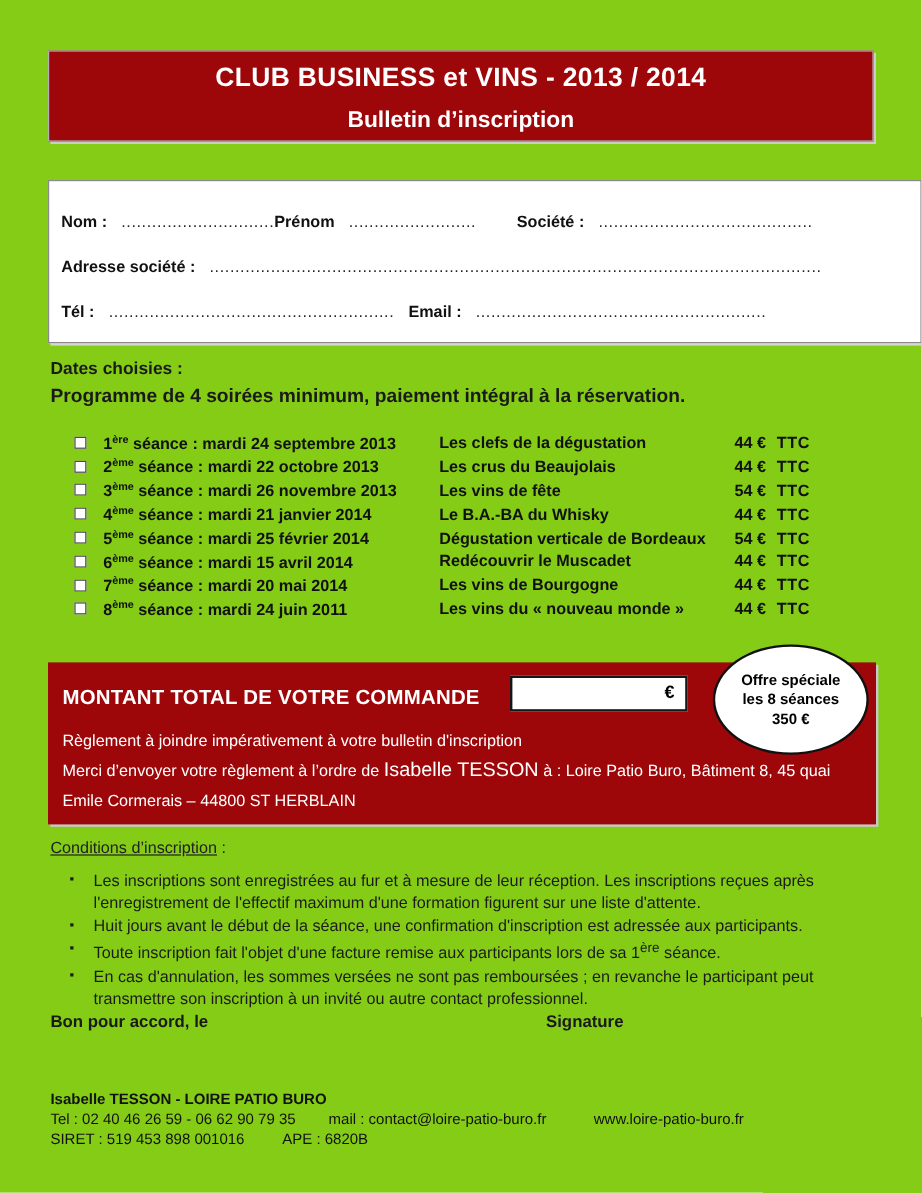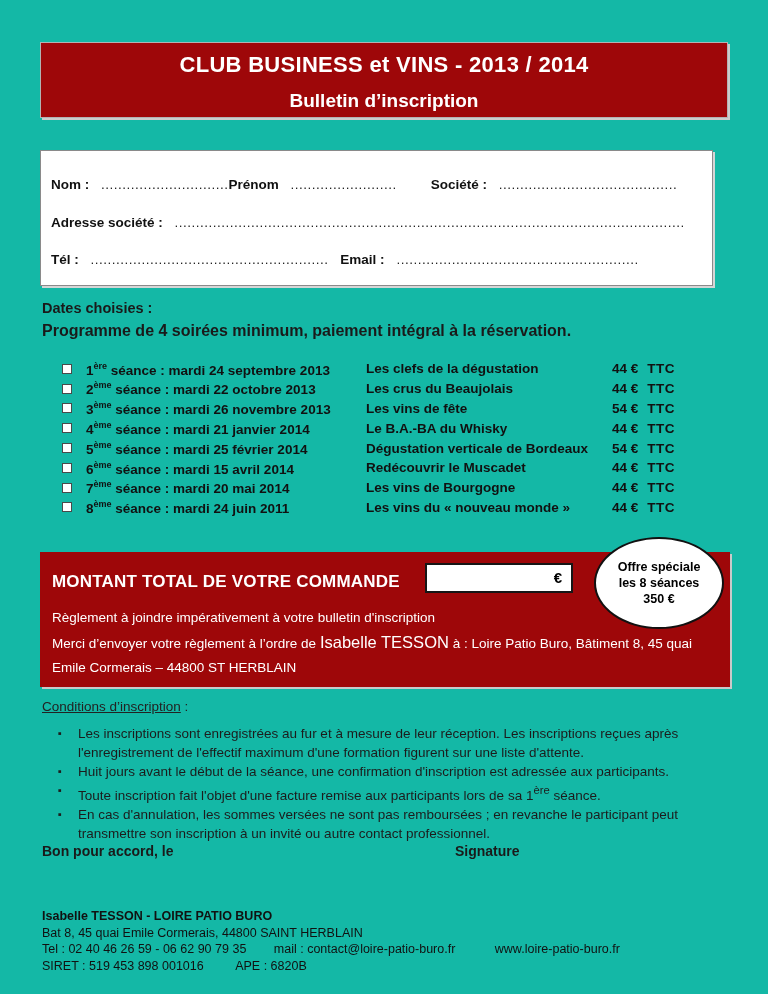--- a/index.html
+++ b/index.html
@@ -1,30 +1,30 @@
 <!DOCTYPE html>
 <html><head>
 <meta charset="utf-8">
 <style>
   html,body{margin:0;padding:0;background:#ffffff;}
   .page{
-    position:relative;width:768px;height:994px;background:#14b8a6;
+    position:relative;width:768px;height:994px;background:#84cc16;
     font-family:"Liberation Sans",sans-serif;color:#1a1a1a;overflow:hidden;
   }
   
   .banner{
     position:absolute;left:40px;top:42px;width:688px;height:76px;
     background:#9e0709;border:1px solid #b3b3b3;box-shadow:2px 2px 0 #cccccc;
     text-align:center;color:#ffffff;box-sizing:border-box;
   }
   .banner-title{font-size:22px;font-weight:bold;margin-top:9px;letter-spacing:.3px;}
   .banner-subtitle{font-size:19px;font-weight:bold;margin-top:12px;}
   
   .contact-box{
-    position:absolute;left:40px;top:150px;width:673px;height:136px;
+    position:absolute;left:40px;top:150px;width:728px;height:136px;
     border:1px solid #8a8a8a;box-shadow:2px 2px 0 #d6d6d6;box-sizing:border-box;background:#fff;
   }
   .form-line{
     position:absolute;left:10px;right:8px;font-size:13.5px;
     white-space:nowrap;overflow:hidden;color:#111;
   }
   .form-line b{font-weight:bold;}
   .dots{letter-spacing:.5px;color:#222;}
   .gap-l{margin-left:30px;}
   .gap-s{margin-left:8px;}
@@ -198,21 +198,20 @@
       <span class="mark">▪</span>
       <span>En cas d'annulation, les sommes versées ne sont pas remboursées ; en revanche le participant peut transmettre son inscription à un invité ou autre contact professionnel.</span>
     </div>
   </div>
 
   <div class="accord">Bon pour accord, le</div>
   <div class="signature">Signature</div>
 
   <div class="footer">
     <div class="f-bold">Isabelle TESSON  -  LOIRE PATIO BURO</div>
-    <div>Bat 8, 45 quai Emile Cormerais, 44800 SAINT HERBLAIN</div>
     <div>
       <span>Tel : 02 40 46 26 59  - 06 62 90 79 35</span>
       <span style="margin-left:24px;">mail : contact@loire-patio-buro.fr</span>
       <span style="margin-left:36px;">www.loire-patio-buro.fr</span>
     </div>
     <div>
       <span>SIRET : 519 453 898 001016</span>
       <span style="margin-left:28px;">APE : 6820B</span>
     </div>
   </div>

